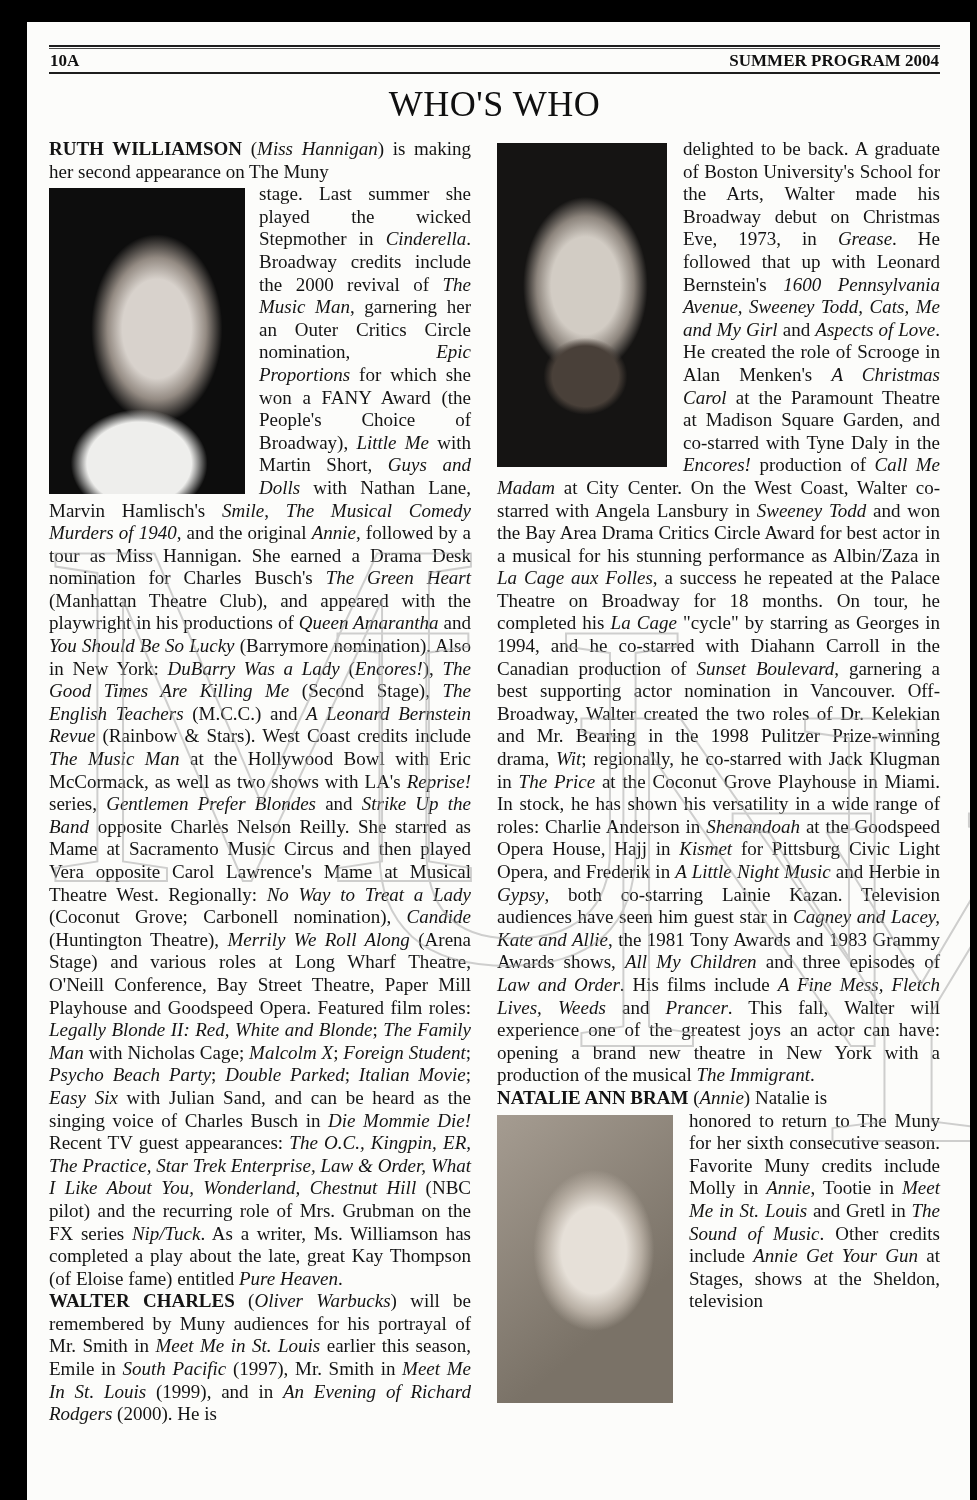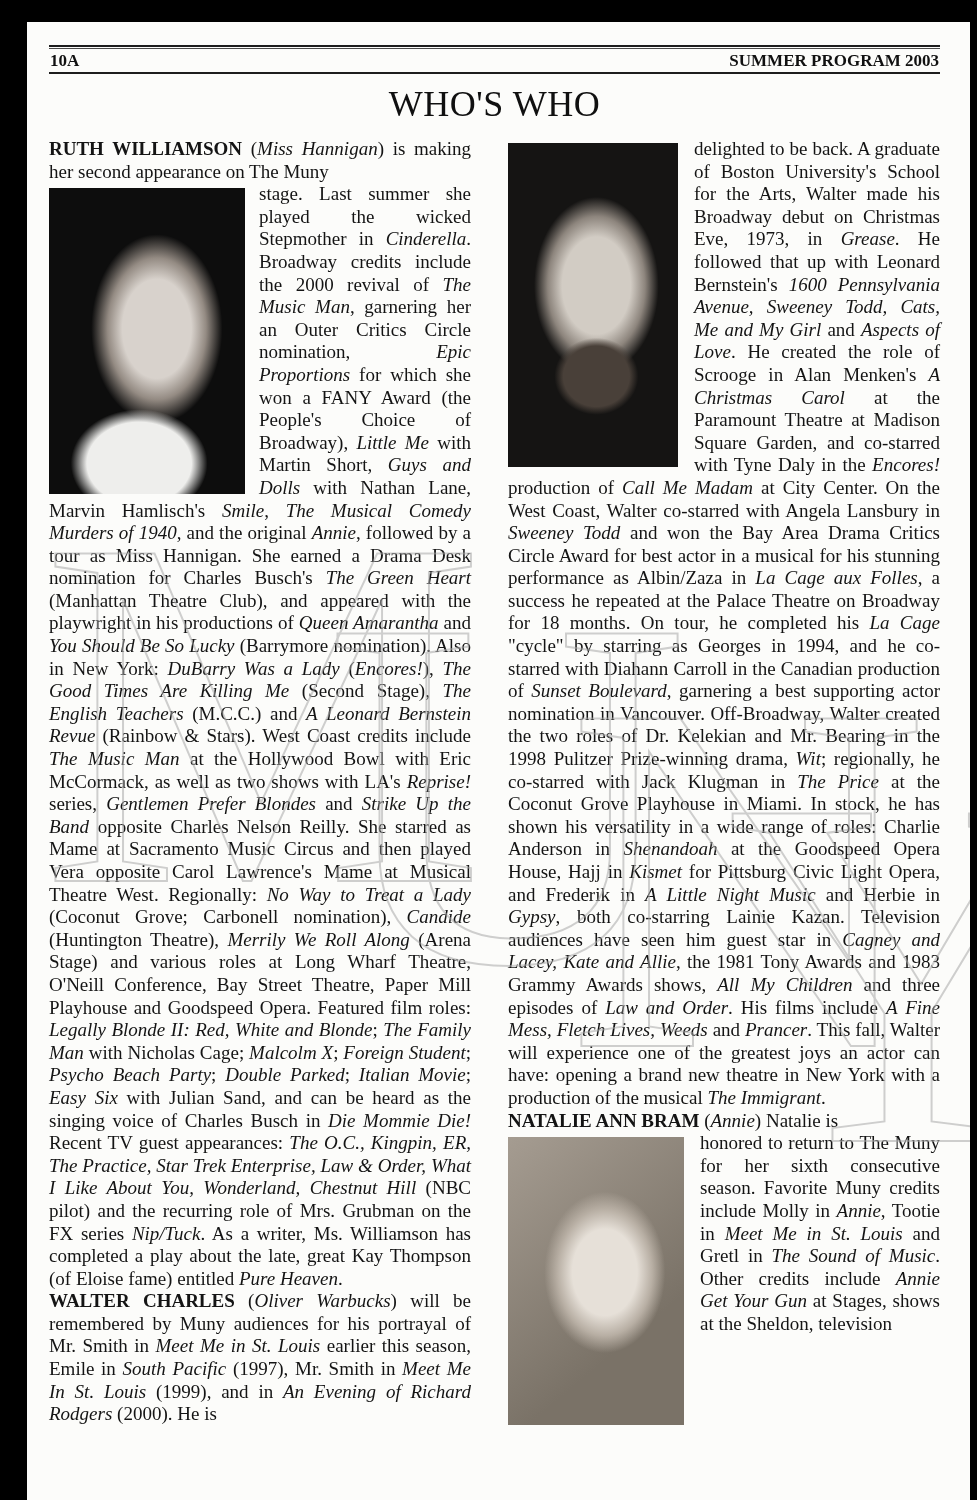--- a/index.html
+++ b/index.html
@@ -25,21 +25,21 @@
     padding:2px 1px 1px 1px;
     font-size:17px; font-weight:bold; color:#111;
   }
   .rule-single { border-top:2px solid #1d1d1d; }
   .page-title {
     text-align:center; font-size:36px; font-weight:normal; color:#101010;
     margin:9px 0 13px 0; letter-spacing:0.5px;
   }
 
   
-  .columns { display:flex; gap:37px; }
+  .columns { display:flex; gap:26px; }
   .col { text-align:justify; font-size:19px; line-height:22.6px; color:#141414; }
   .col-left  { width:422px; flex:0 0 422px; }
   .col-right { flex:1; }
   .para { text-align:justify; }
   .b { font-weight:bold; }
   .i { font-style:italic; }
   .sect-gap { }
 
   
   .photo { float:left; position:relative; overflow:hidden; }
@@ -80,21 +80,21 @@
 </style>
 </head>
 <body>
 
 <div class="page">
   <div class="inner">
 
     <div class="rule-double"></div>
     <div class="header-row">
       <span>10A</span>
-      <span>SUMMER PROGRAM 2003</span>
+      <span>SUMMER PROGRAM 2004</span>
     </div>
     <div class="rule-single"></div>
 
     <div class="page-title">WHO'S WHO</div>
 
     <div class="columns">
 
       <div class="col col-left">
         <p class="para"><span class="b">RUTH WILLIAMSON</span><span> (</span><span class="i">Miss Hannigan</span><span>) is making her second appearance on The Muny </span></p>
         <div>

